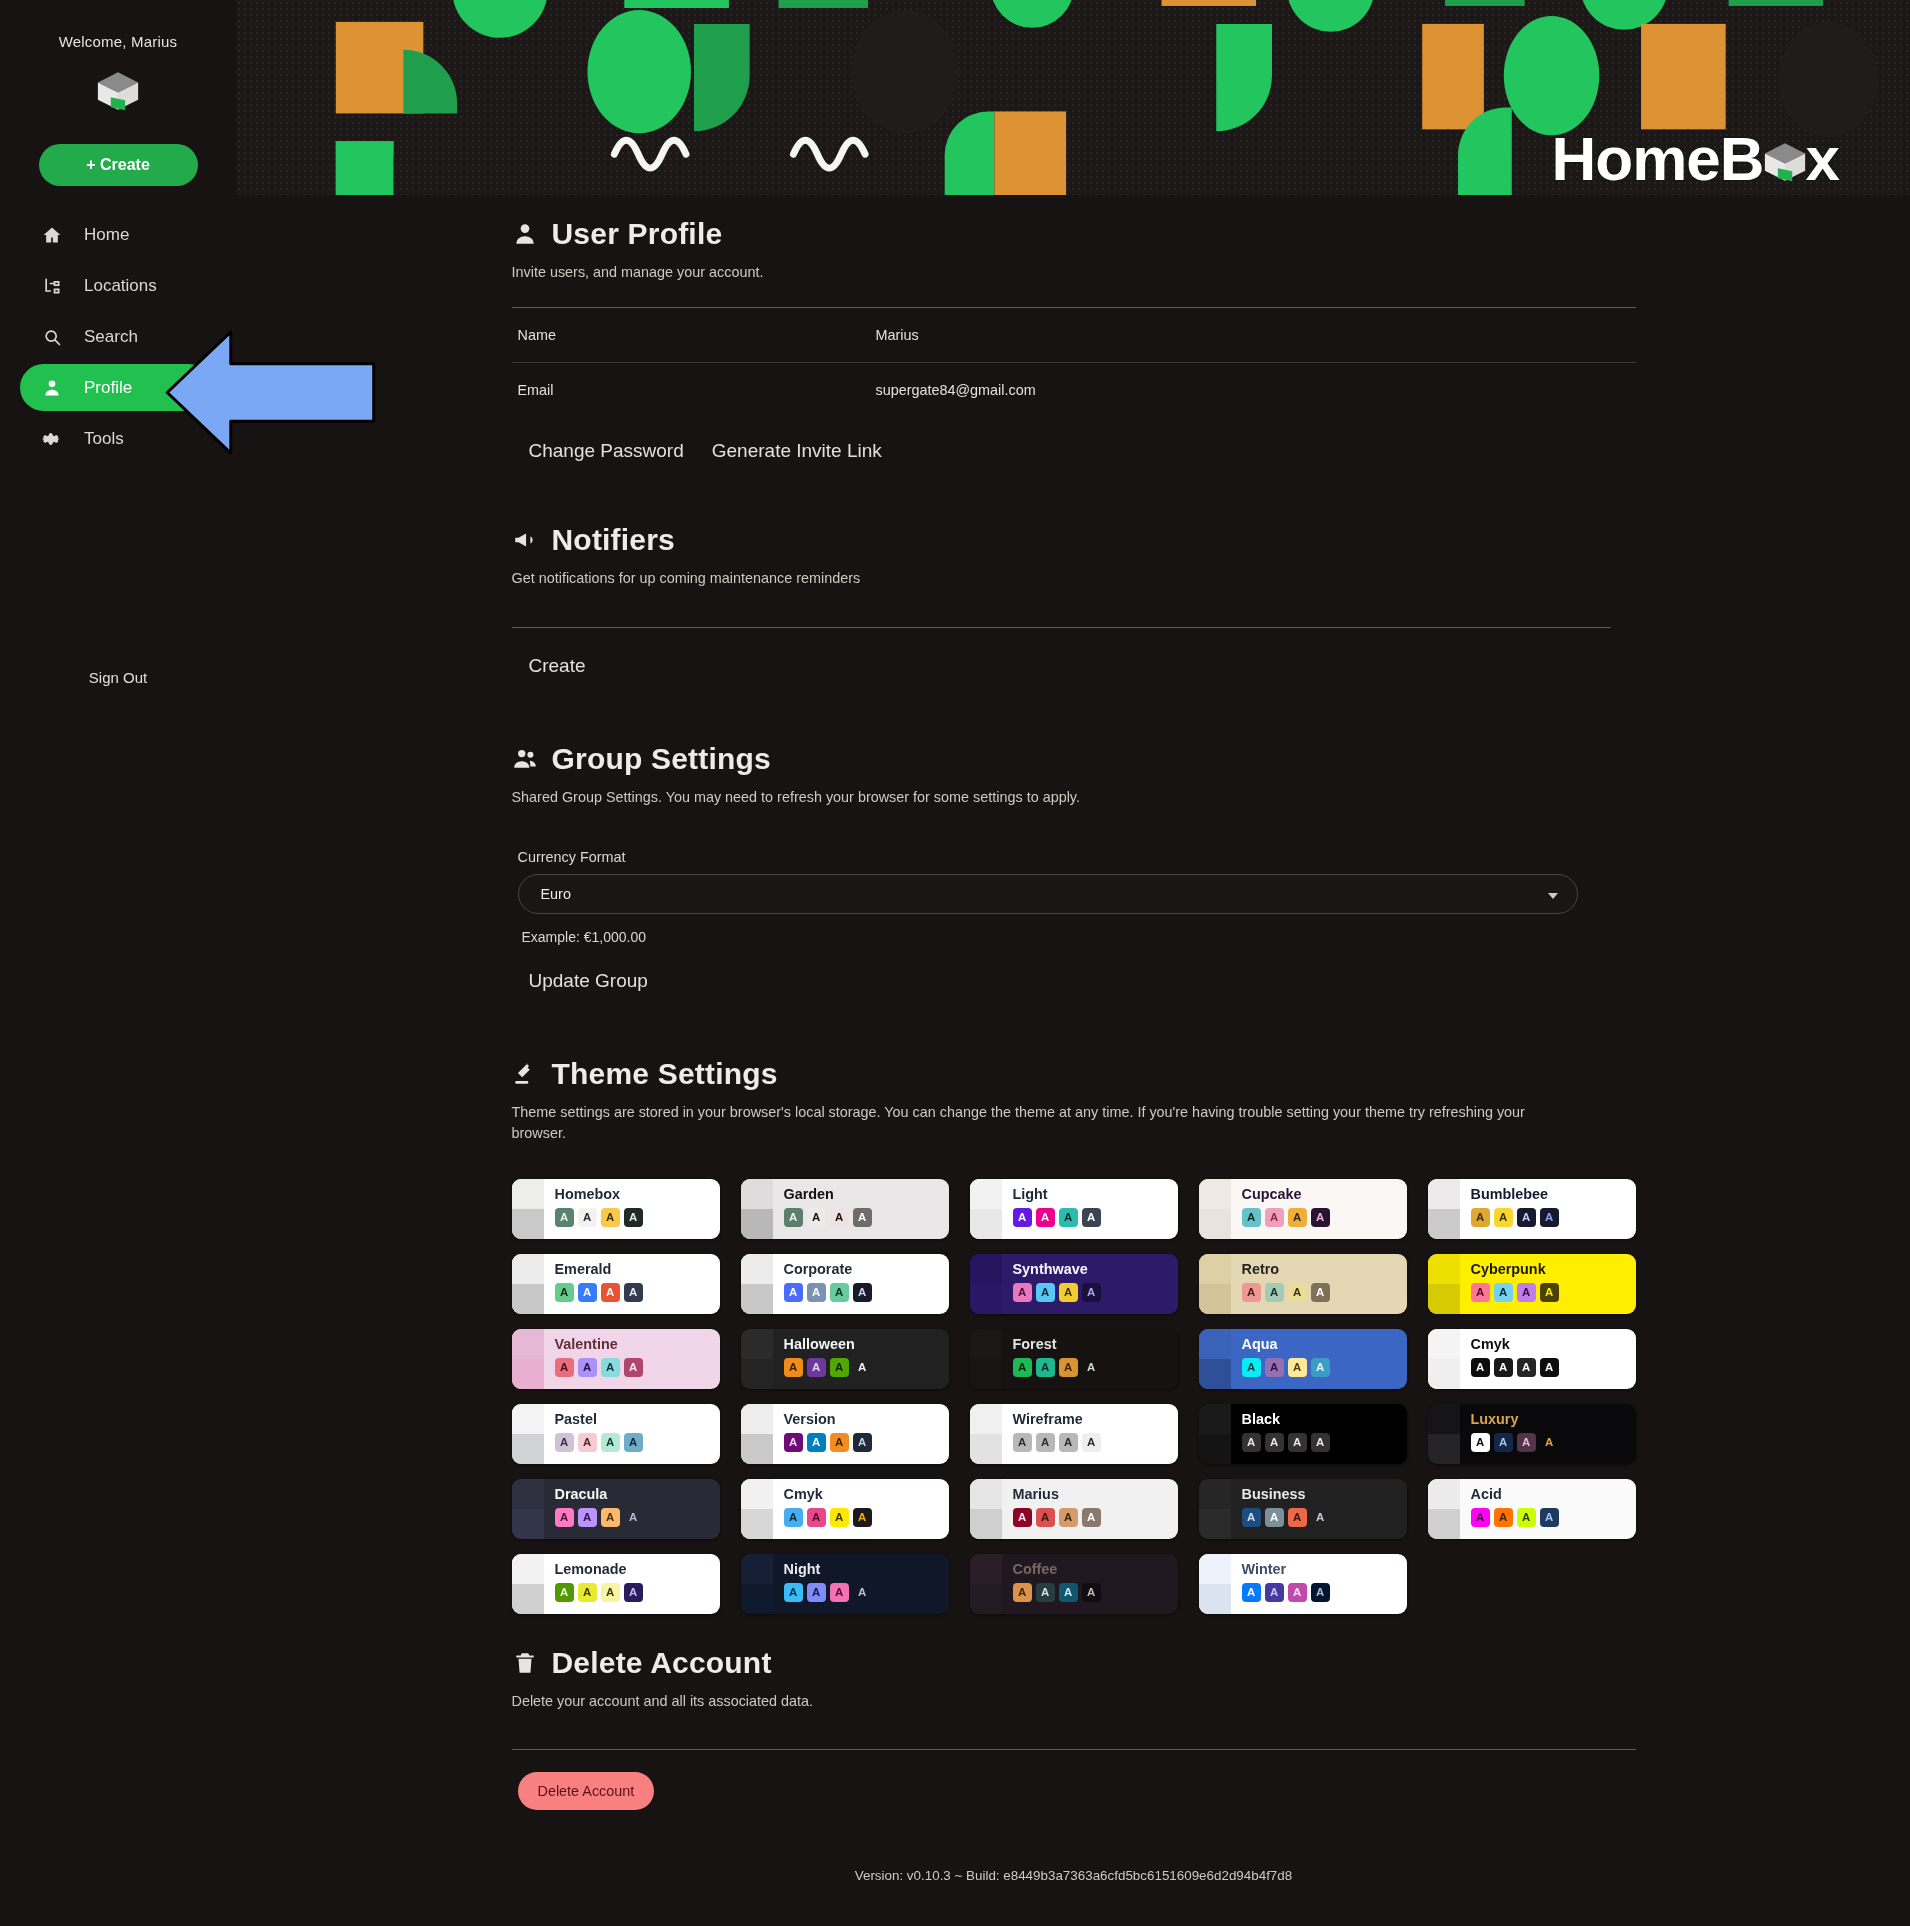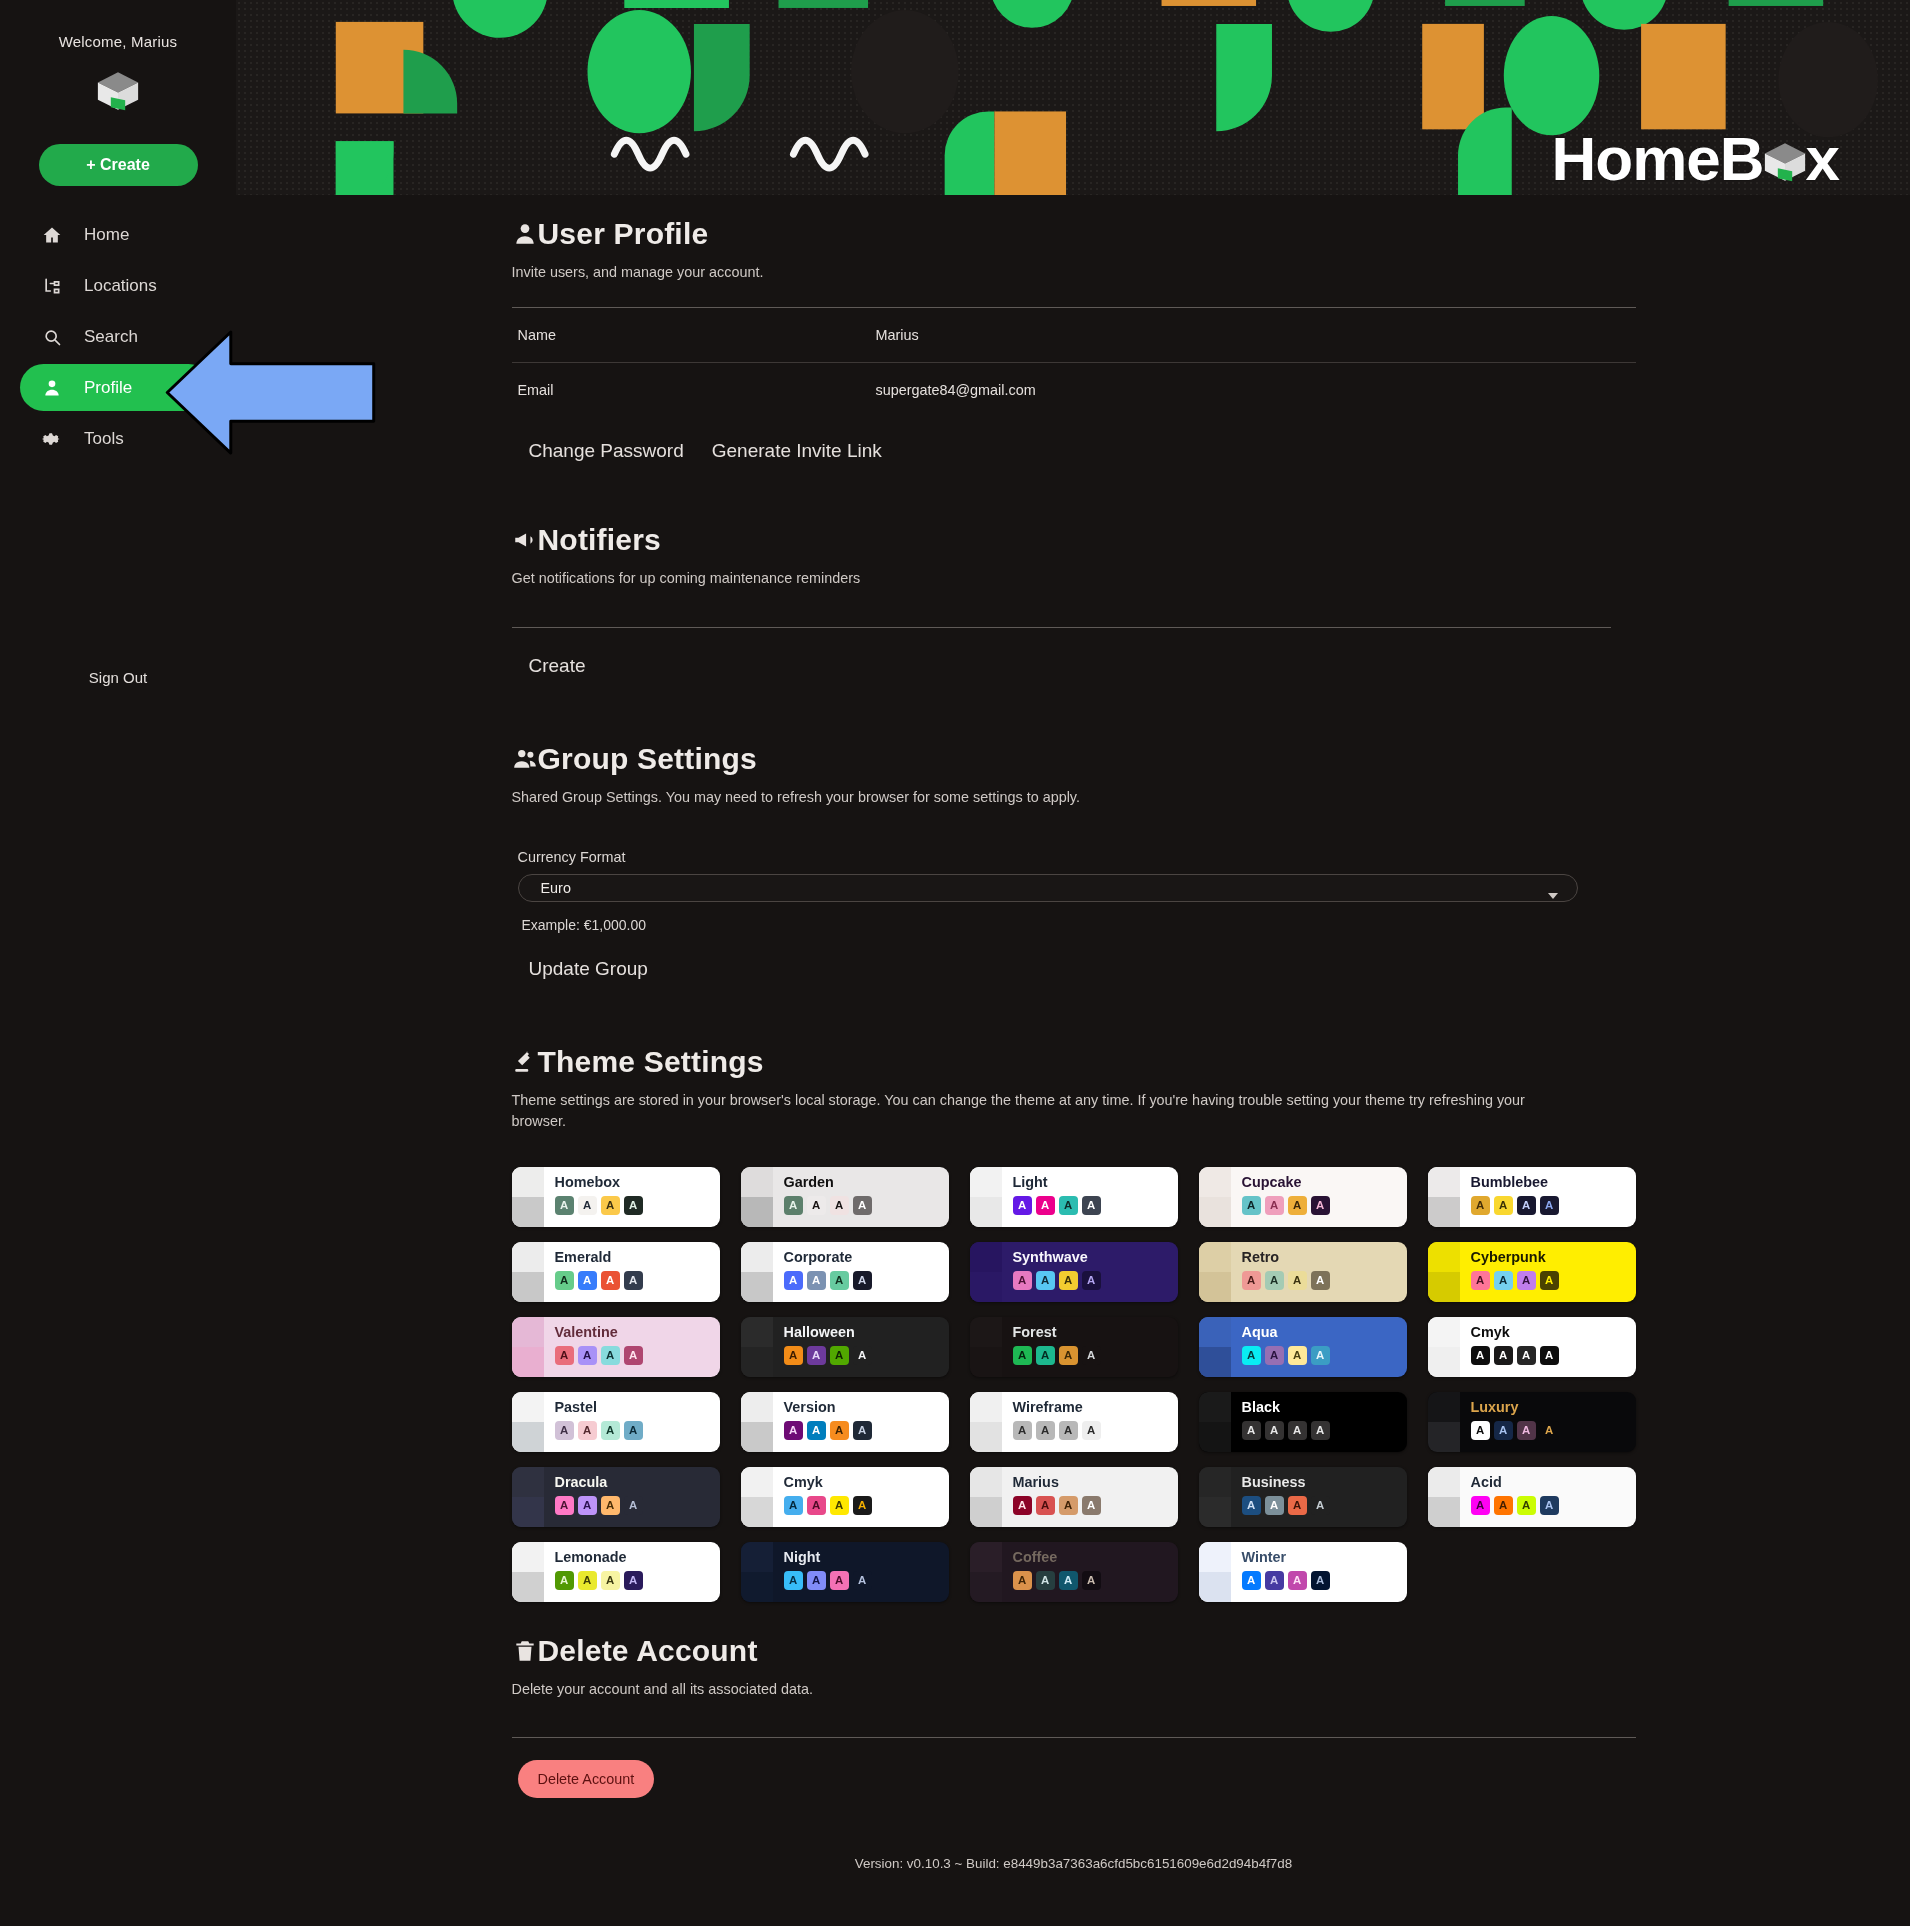--- a/index.html
+++ b/index.html
@@ -74,21 +74,21 @@
   
   .arrow-annot { position: absolute; left: 159px; top: 326px; width: 219px; height: 134px; z-index: 40; }
 
   
   .main {
     position: absolute; left: 236px; top: 195px;
     width: 1675px; height: 1731px;
   }
   .content { width: 1124px; margin: 0 auto; padding-top: 14px; }
 
-  .sec-head { display: flex; align-items: center; margin-top: 8px; }
+  .sec-head { display: flex; align-items: center; gap: 14px; margin-top: 8px; }
   .sec-icon { width: 26px; height: 26px; flex: none; fill: #e9e4e1; }
   .sec-title {
     font-size: 30px; font-weight: 700; color: #efebe8;
     letter-spacing: 0.2px;
   }
   .sec-sub { color: #cfc9c5; font-size: 14.4px; margin-top: 11px; line-height: 1.5; }
 
   .divider { height: 1px; background: #5f5a57; margin-top: 23px; }
 
   table.kv { width: 100%; border-collapse: collapse; }
@@ -104,21 +104,21 @@
     background: transparent; border: none; color: #e5e0dd;
     font-size: 19px; padding: 9px 11px; border-radius: 7px; cursor: pointer;
     font-family: "Liberation Sans", sans-serif;
   }
 
   .sec-block { padding-top: 44px; }
 
   .field-label { font-size: 14.4px; color: #ddd8d5; margin: 0 0 9px 6px; }
   .select-wrap { position: relative; width: 1060px; margin-left: 6px; }
   select.currency {
-    width: 100%; height: 28px;
+    width: 100%; height: 40px;
     background: #191615; color: #efebe8;
     border: 1px solid #4b4542; border-radius: 994px;
     padding: 0 38px 0 22px; font-size: 14.4px;
     appearance: none; cursor: pointer;
     font-family: "Liberation Sans", sans-serif;
   }
   .sel-caret {
     position: absolute; right: 20px; top: 19px;
     width: 0; height: 0;
     border-left: 5px solid transparent; border-right: 5px solid transparent;

